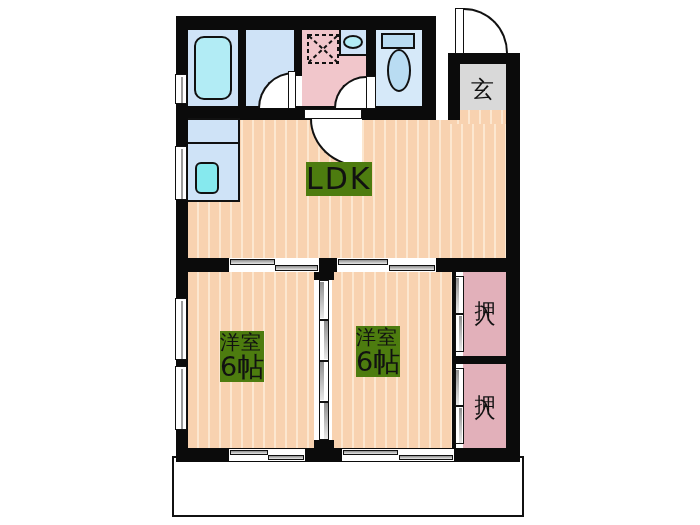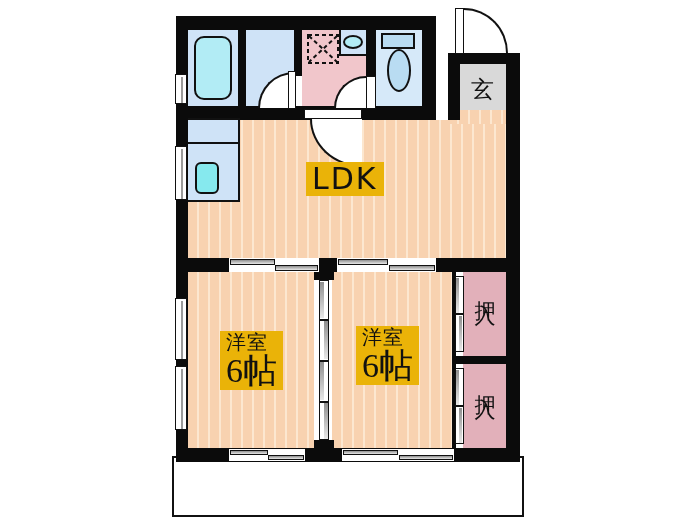--- a/index.html
+++ b/index.html
@@ -17,23 +17,23 @@
   .tblue{background:#b9dcf2;}
   .arc{position:absolute;background:#fff;box-sizing:border-box;}
   .arc-tl{border-top:2px solid #111;border-left:2px solid #111;border-top-left-radius:100% 100%;}
   .arc-bl{border-bottom:2px solid #111;border-left:2px solid #111;border-bottom-left-radius:100% 100%;}
   .arc-tr{border-top:2px solid #111;border-right:2px solid #111;border-top-right-radius:100% 100%;}
   .leaf{position:absolute;background:#fff;border:1.5px solid #111;box-sizing:border-box;}
   .win{position:absolute;background:#fff;border:1px solid #111;box-sizing:border-box;}
   .win .bar{position:absolute;background:#9a9a9a;}
   .slide{position:absolute;background:#fff;box-sizing:border-box;border:1px solid #111;}
   .panel{position:absolute;background:linear-gradient(#8f8f8f,#e8e8e8);border:1px solid #111;box-sizing:border-box;}
-  .label-box{position:absolute;background:#eab308;padding:1px 6px;line-height:1.05;white-space:nowrap;}
+  .label-box{position:absolute;background:#4d7c0f;padding:1px 0;line-height:1.05;white-space:nowrap;}
   .room-name{font-size:20px;letter-spacing:1px;}
-  .room-area{font-size:34px;font-family:Liberation Serif, serif;}
+  .room-area{font-size:27px;}
   .ldk-name{font-size:30px;letter-spacing:2px;}
   .ldk-area{font-size:30px;}
   .vtext{writing-mode:vertical-rl;text-orientation:upright;font-size:21px;letter-spacing:3px;line-height:1;}
   .genkan-label{font-size:23px;}
   .veranda-tile{position:absolute;background-color:#7b7b7b;
     background-image:
       repeating-linear-gradient(90deg,rgba(0,0,0,.85) 0 1px,transparent 1px 8px),
       repeating-linear-gradient(0deg,rgba(0,0,0,.85) 0 1px,rgba(255,255,255,.28) 1px 2px,transparent 2px 7px);}
   .veranda-label{position:absolute;width:100%;text-align:center;color:#fff;font-size:19px;
     letter-spacing:2px;top:6px;font-weight:bold;}

